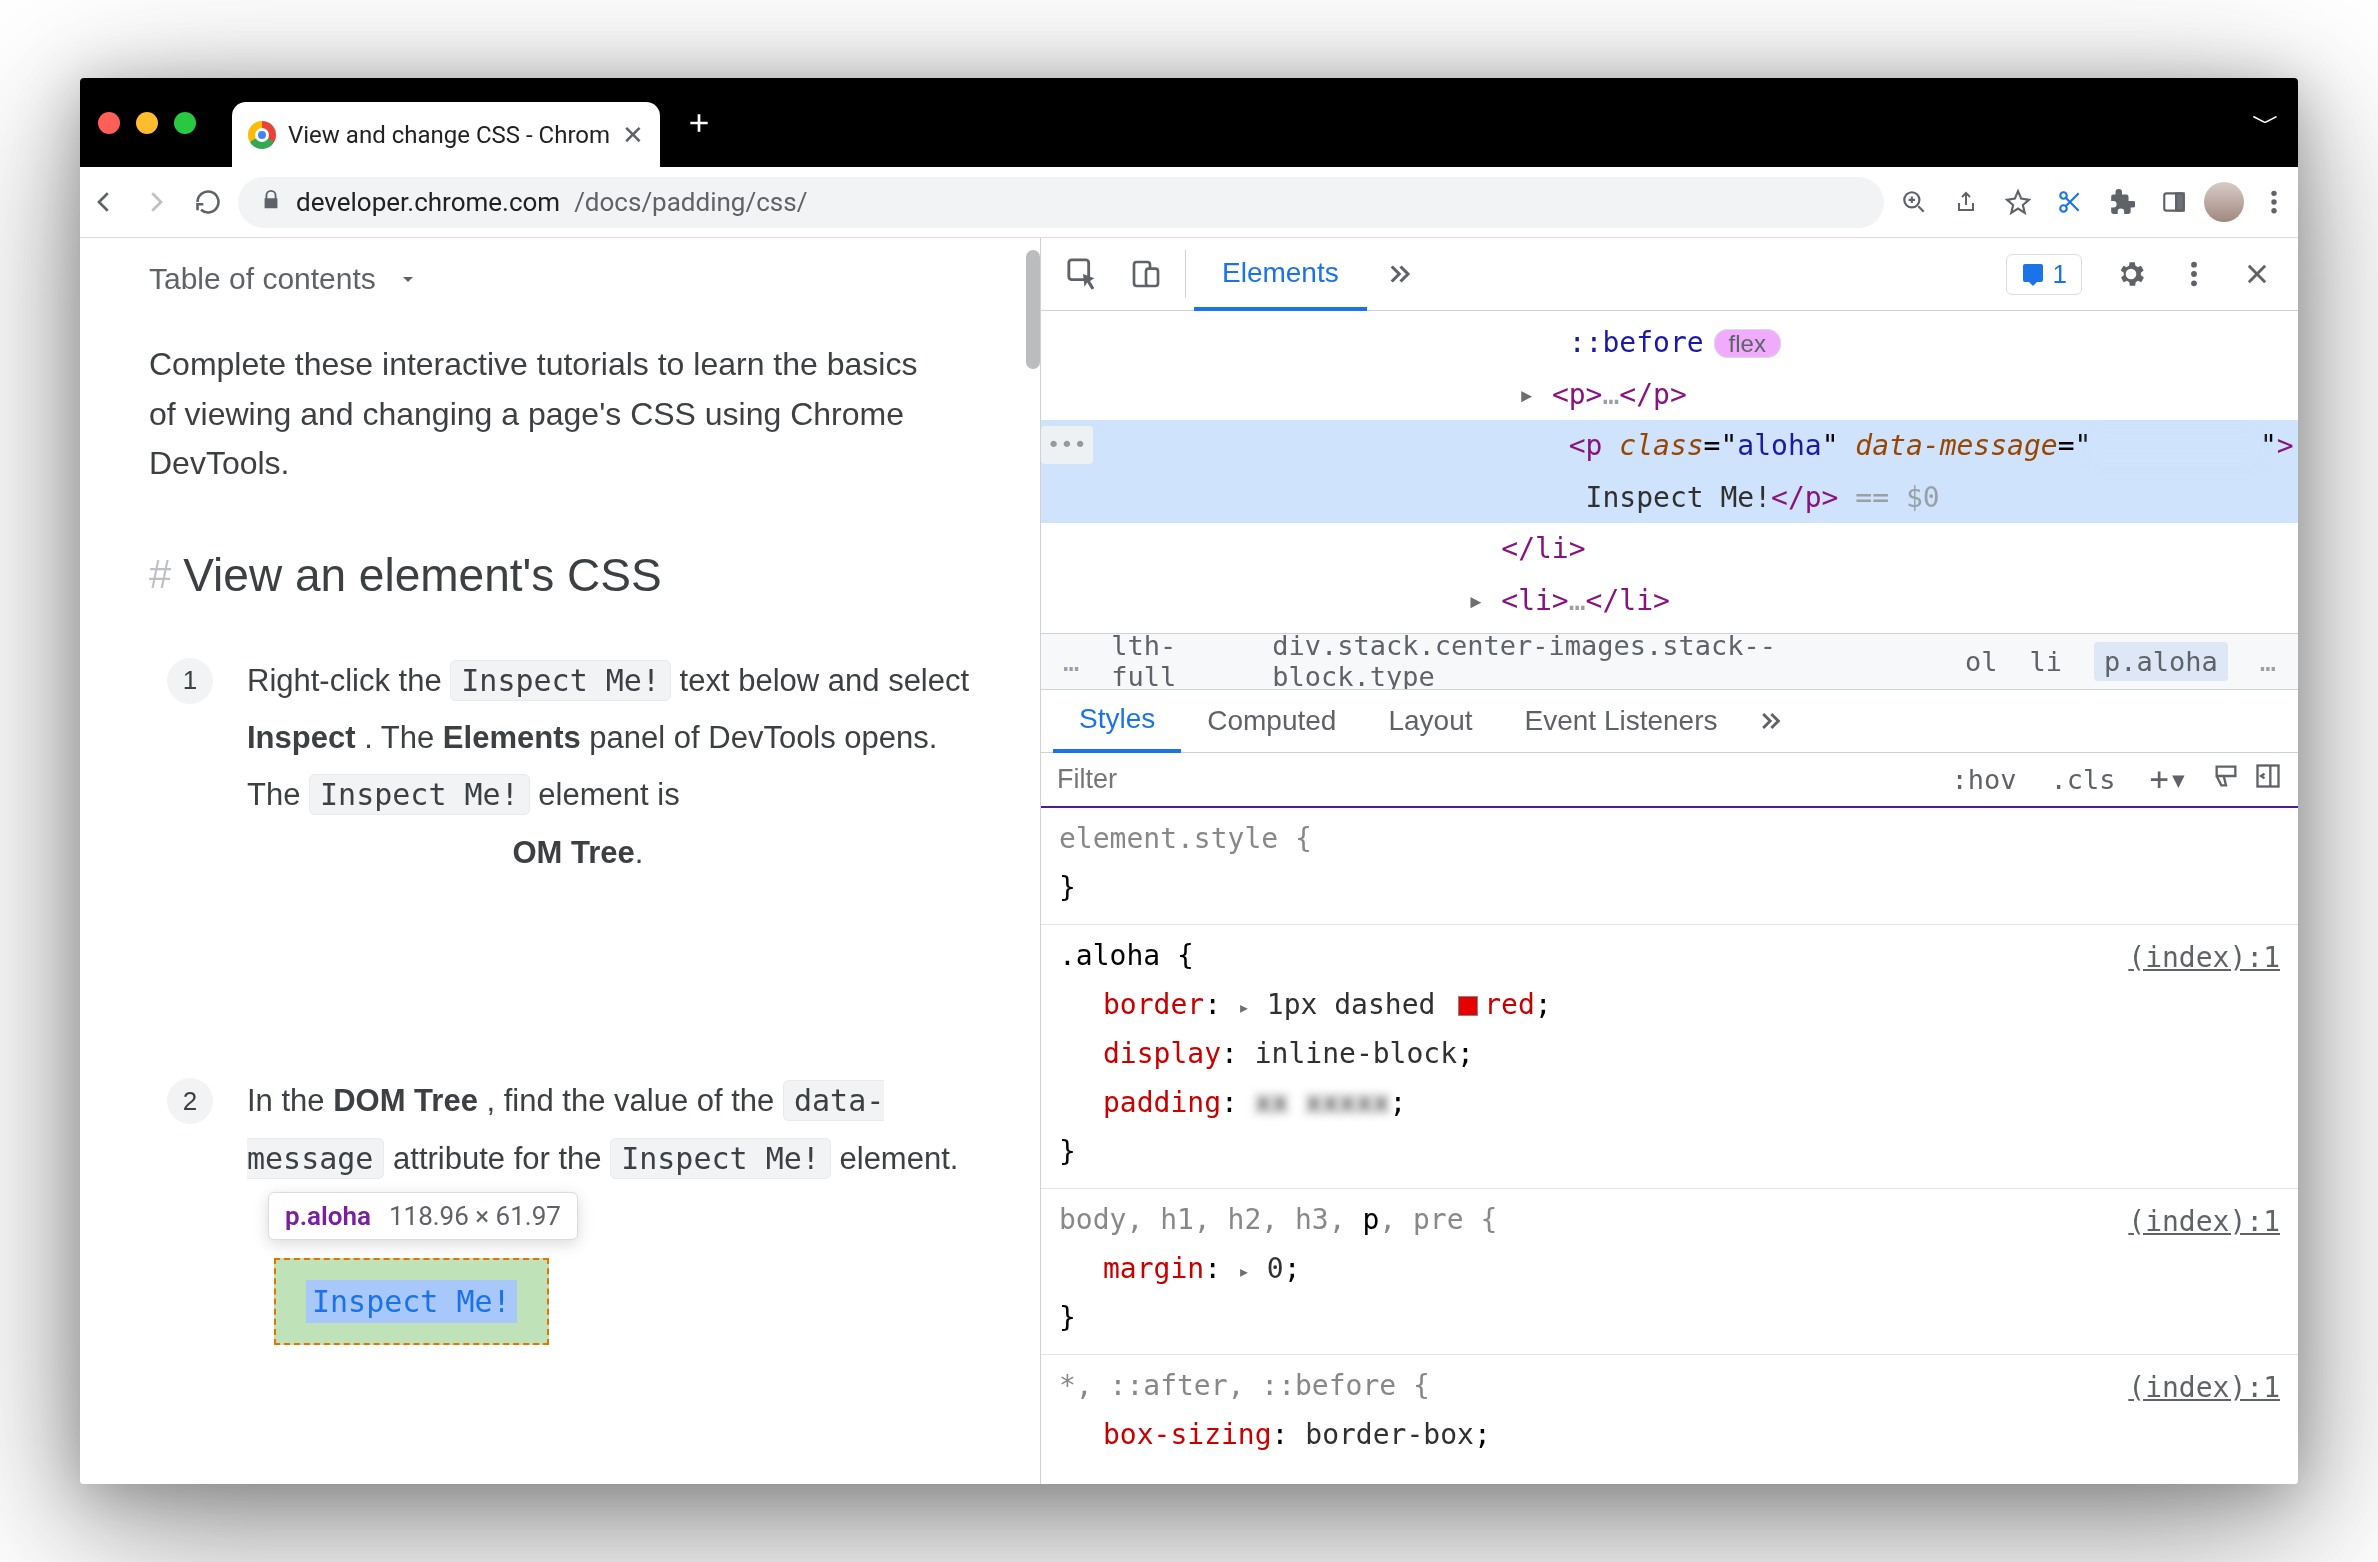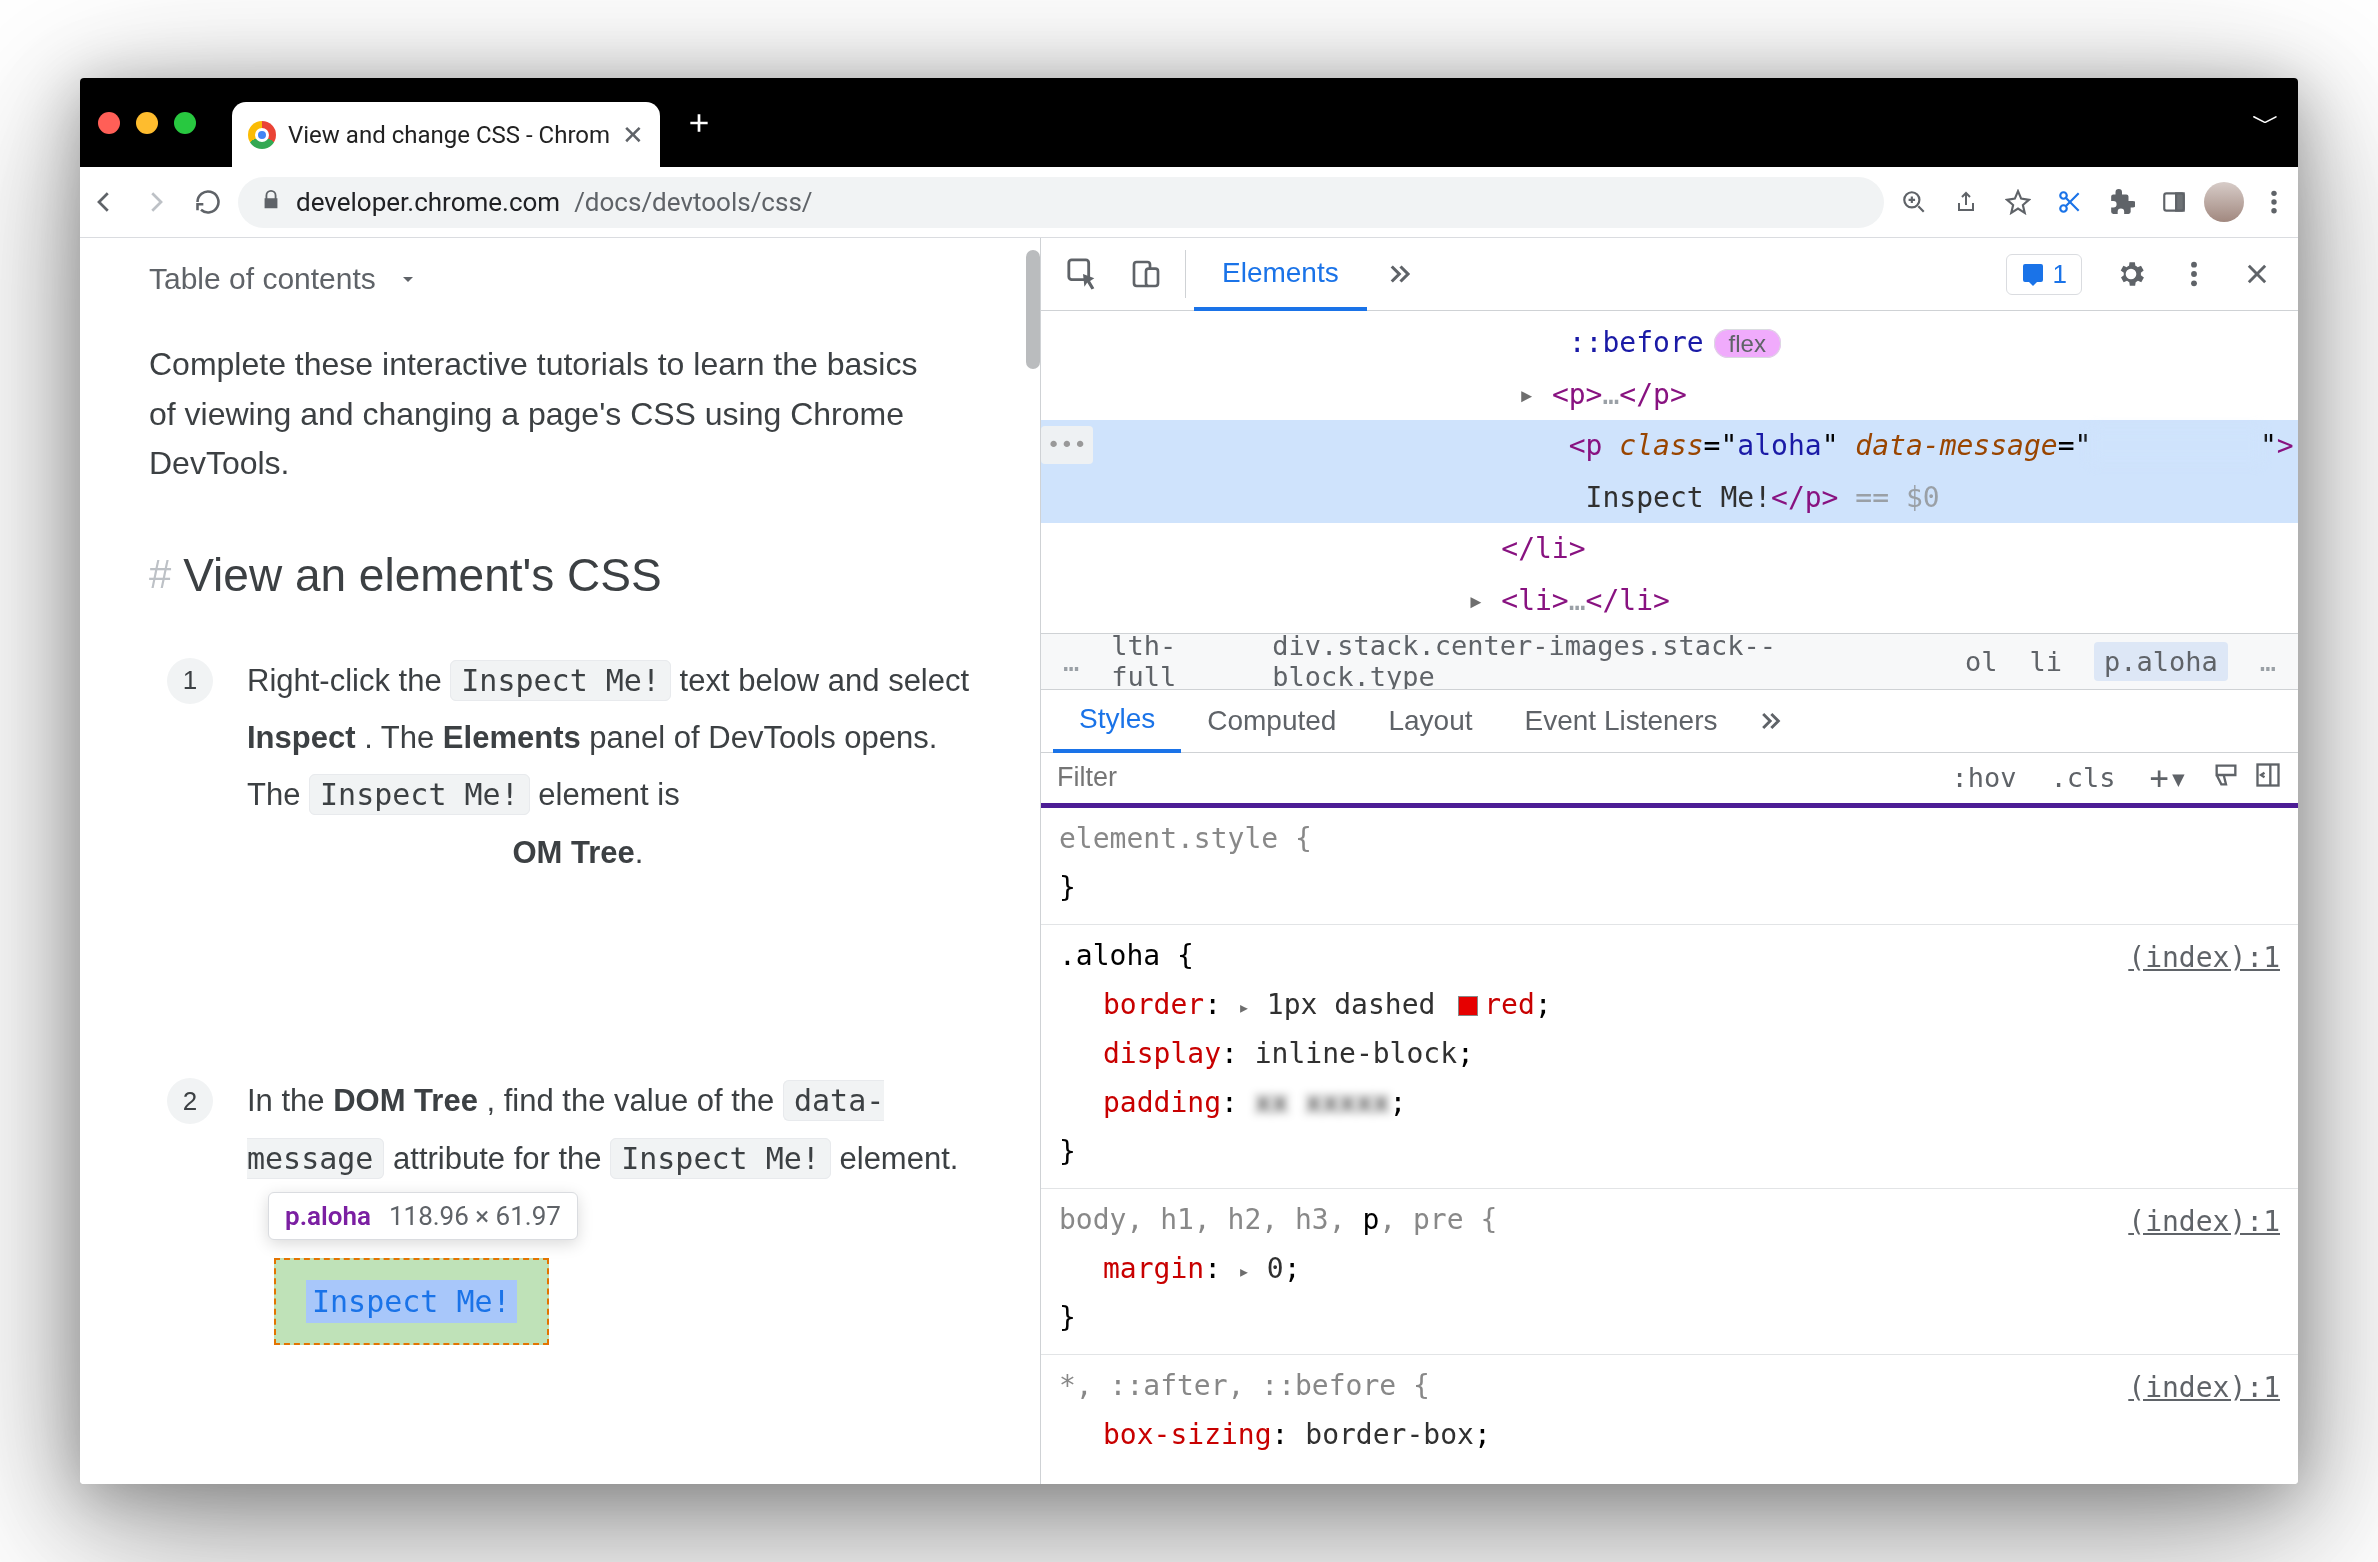--- a/index.html
+++ b/index.html
@@ -116,21 +116,21 @@
   .flex-badge{font-family:-apple-system,sans-serif;background:#f0abfc;border:1px solid #dadce0;border-radius:14px;padding:0 14px;font-size:24px;color:#5f6368;margin-left:10px;}
   .blur{filter:blur(6px);background:#cfe3fc;color:#cfe3fc;}
   
   .crumb{height:57px;border-top:1px solid #cfd2d5;border-bottom:1px solid #cfd2d5;background:#f7f8f9;display:flex;align-items:center;gap:32px;padding:0 22px;font-size:27px;color:#5f6368;overflow:hidden;}
   .crumb .ell{color:#9aa0a6;}
   .crumb .cur{background:#dde7f6;color:#5f6368;padding:4px 10px;border-radius:4px;}
   
   .subtab-row{height:63px;border-bottom:1px solid #cfd2d5;display:flex;align-items:stretch;padding:0 12px;font-family:-apple-system,sans-serif;}
   .subtab{padding:0 26px;display:flex;align-items:center;font-size:28px;color:#5f6368;}
   .subtab.active{color:#1a73e8;border-bottom:4px solid #1a73e8;margin-bottom:-1px;}
-  .filterrow{height:55px;border-bottom:5px solid #4c1d95;display:flex;align-items:center;padding:0 16px;gap:14px;font-size:27px;color:#80868b;}
+  .filterrow{height:55px;border-bottom:2px solid #4c1d95;display:flex;align-items:center;padding:0 16px;gap:14px;font-size:27px;color:#80868b;}
   .filterrow input{border:none;outline:none;font-size:27px;flex:1;color:#333;font-family:-apple-system,sans-serif;}
   .filterrow .tool{font-family:ui-monospace,monospace;color:#5f6368;padding:0 10px;}
   
   .rules{flex:1;overflow:auto;font-size:28px;line-height:1.75;}
   .rule{border-bottom:1px solid #e2e4e6;padding:6px 18px 12px 18px;position:relative;}
   .rule .src{position:absolute;right:18px;top:8px;text-decoration:underline;color:#5f6368;}
   .prop{padding-left:44px;}
   .p-name{color:#c80000;} .p-val{color:#303030;}
   .tri{color:#6e6e6e;font-size:20px;}
   .swatch{display:inline-block;width:20px;height:20px;background:#e60000;border:1px solid #888;vertical-align:middle;margin:0 6px;}
@@ -177,21 +177,21 @@
             <path d="M3 12a9 9 0 1 1 3 6.7M3 19v-5h5"></path>
           </svg>
         </div>
     <div class="urlfield">
       <span class="lock">
         <svg width="22" height="22" viewBox="0 0 24 24" fill="#5f6368">
               <path d="M6 10V7a6 6 0 1 1 12 0v3h1v11H5V10h1zm2 0h8V7a4 4 0 1 0-8 0v3z"></path>
             </svg>
       </span>
       <span class="domain">developer.chrome.com</span>
-      <span>/docs/devtools/css/</span>
+      <span>/docs/padding/css/</span>
     </div>
     <div class="rightactions">
       <div class="iconbtn">
             <svg width="26" height="26" viewBox="0 0 24 24" stroke="#5f6368" fill="none" stroke-width="2">
               <circle cx="10" cy="10" r="7"></circle>
               <path d="M21 21l-5-5M7 10h6M10 7v6"></path>
             </svg>
           </div>
       <div class="iconbtn">
             <svg width="24" height="24" viewBox="0 0 24 24" stroke="#5f6368" fill="none" stroke-width="2">

